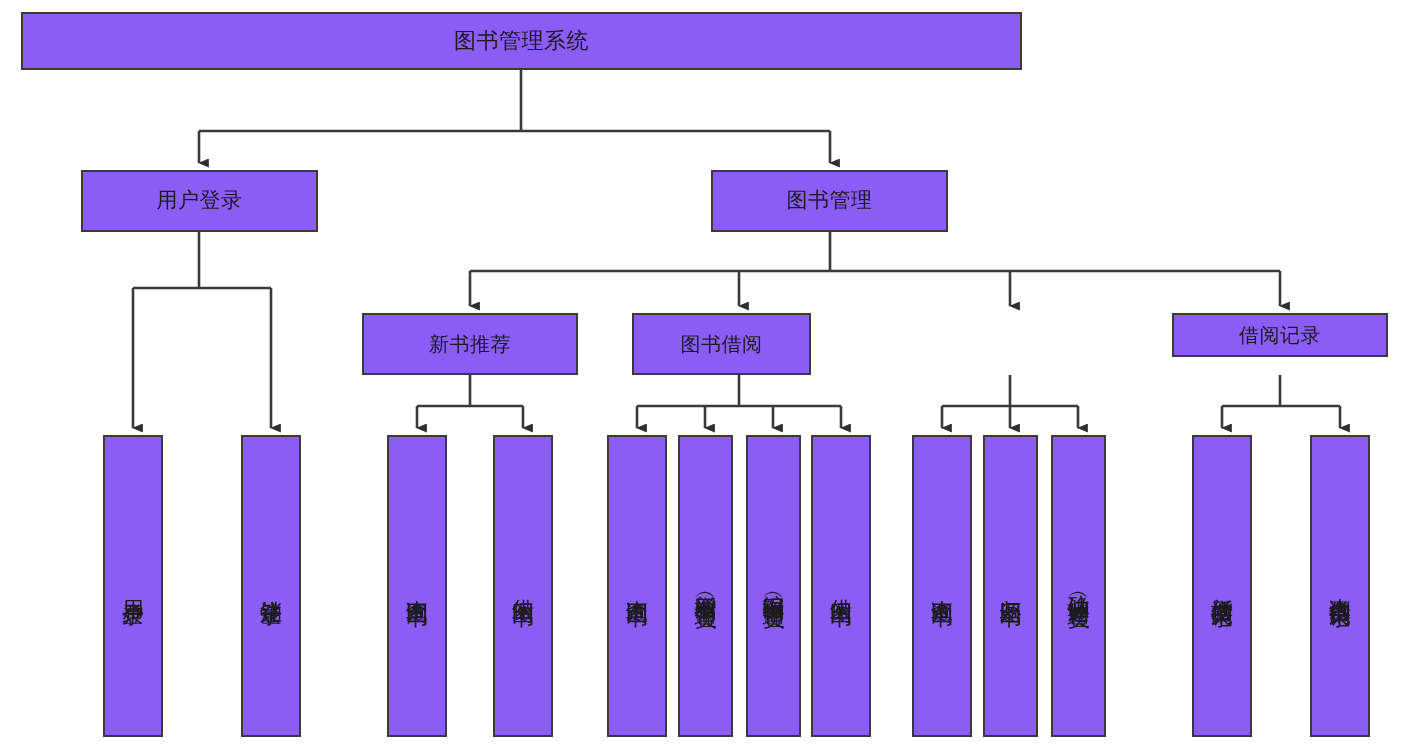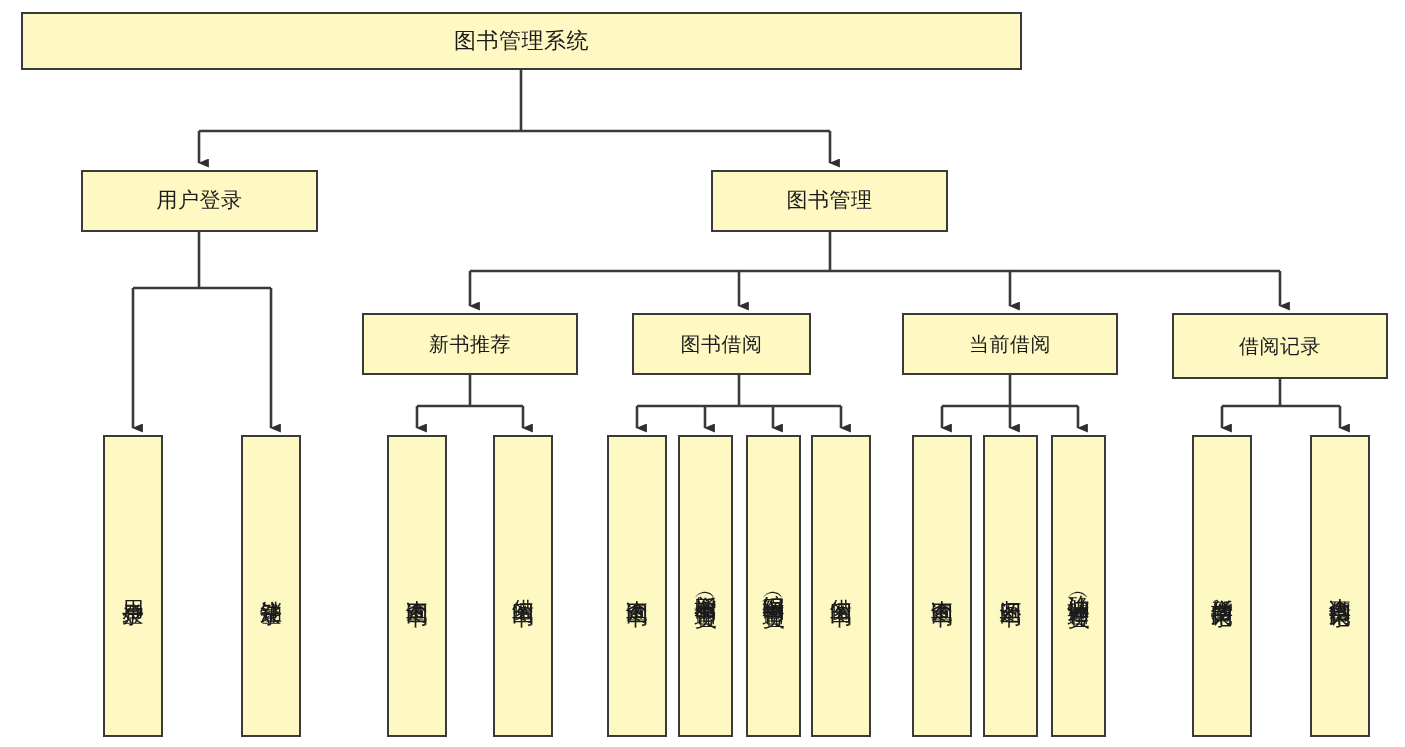--- a/index.html
+++ b/index.html
@@ -25,21 +25,21 @@
     left: 0;
     top: 0;
     width: 1405px;
     height: 747px;
     pointer-events: none;
   }
   
   .node {
     position: absolute;
     box-sizing: border-box;
-    background: #fef9c3;
+    background: #8b5cf6;
     border: 2.5px solid #3a3a3a;
     display: flex;
     align-items: center;
     justify-content: center;
     z-index: 2;
   }
   .node .label {
     font-size: 21px;
     line-height: 1.12;
     color: #1b1b1b;
@@ -150,25 +150,22 @@
   </div>
 
   <div class="node level2" style="left:711px; top:170px; width:237px; height:62px;">
     <span class="label">图书管理</span>
   </div>
 
   <div class="node level3" style="left:632px; top:313px; width:179px; height:62px;">
     <span class="label">图书借阅</span>
   </div>
 
-  <div class="node level3" style="left:902px; top:313px; width:216px; height:62px;">
-    <span class="label">当前借阅</span>
-  </div>
-
-  <div class="node level3" style="left:1172px; top:313px; width:216px; height:66px;">
+
+  <div class="node level3" style="left:1172px; top:313px; width:216px; height:44px;">
     <span class="label">借阅记录</span>
   </div>
 
   <div class="node leaf" style="left:103px; top:435px; width:60px; height:302px;">
     <span class="label">用户登录</span>
   </div>
 
   <div class="node leaf" style="left:241px; top:435px; width:60px; height:302px;">
     <span class="label">注销登录</span>
   </div>

